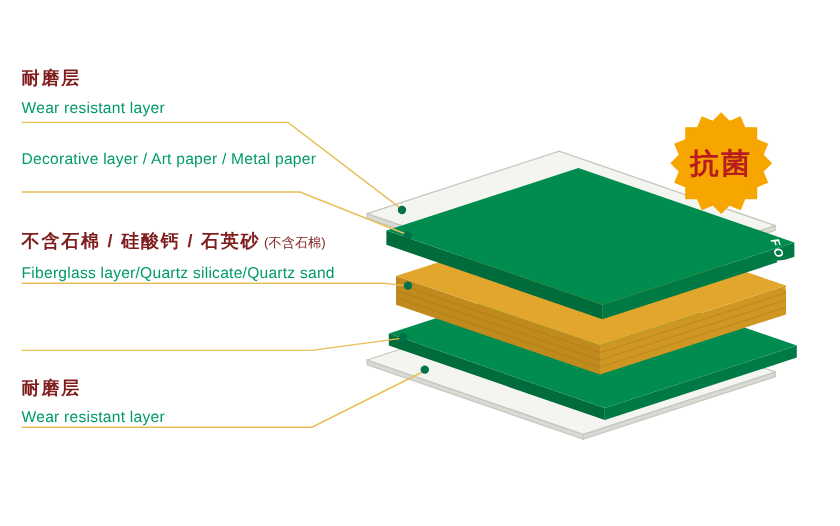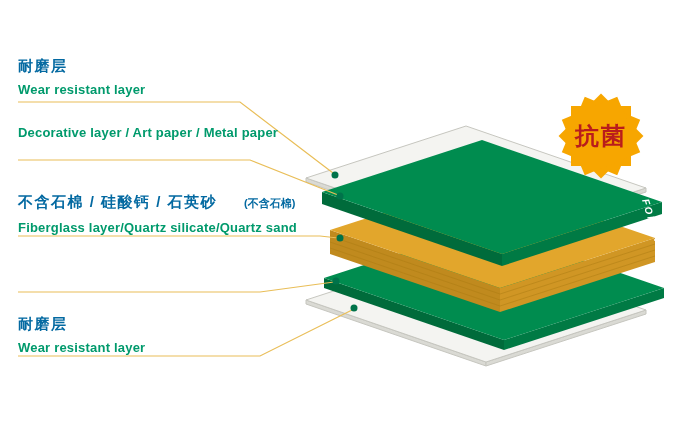--- a/index.html
+++ b/index.html
@@ -2,23 +2,23 @@
 <html><head>
 <meta charset="utf-8">
 <style>
   html,body{margin:0;padding:0;background:#ffffff;}
   .stage{
     position:relative;width:700px;height:438px;background:#ffffff;overflow:hidden;
     font-family:"Liberation Sans", sans-serif;
   }
   .stack-svg{position:absolute;left:0;top:0;}
   .label{position:absolute;left:18px;}
-  .label .zh{font-size:15px;line-height:19px;color:#0369a1;font-weight:600;letter-spacing:1.5px;}
-  .label .zh .note{font-size:11px;font-weight:700;letter-spacing:0;margin-left:24px;}
-  .label .en{font-size:13px;line-height:16px;color:#009A6C;margin-top:7px;letter-spacing:.2px;font-weight:bold;}
+  .label .zh{font-size:15px;line-height:19px;color:#7f1d1d;font-weight:600;letter-spacing:1.5px;}
+  .label .zh .note{font-size:11px;font-weight:400;letter-spacing:0;}
+  .label .en{font-size:13px;line-height:16px;color:#009A6C;margin-top:7px;letter-spacing:.2px;}
   .sheet{stroke:#C6C6BF;stroke-width:1;}
   .face{stroke:none;}
   .brand-text{font-size:10px;font-weight:bold;font-style:italic;letter-spacing:2px;}
   .badge{position:absolute;left:557px;top:92px;width:88px;height:88px;}
   .badge .spike{position:absolute;left:14px;top:14px;width:60px;height:60px;background:#F7A600;}
   .badge .s1{transform:rotate(22.5deg);}
   .badge .s2{transform:rotate(45deg);}
   .badge .s3{transform:rotate(67.5deg);}
   .badge .badge-text{
     position:absolute;inset:0;display:flex;align-items:center;justify-content:center;

